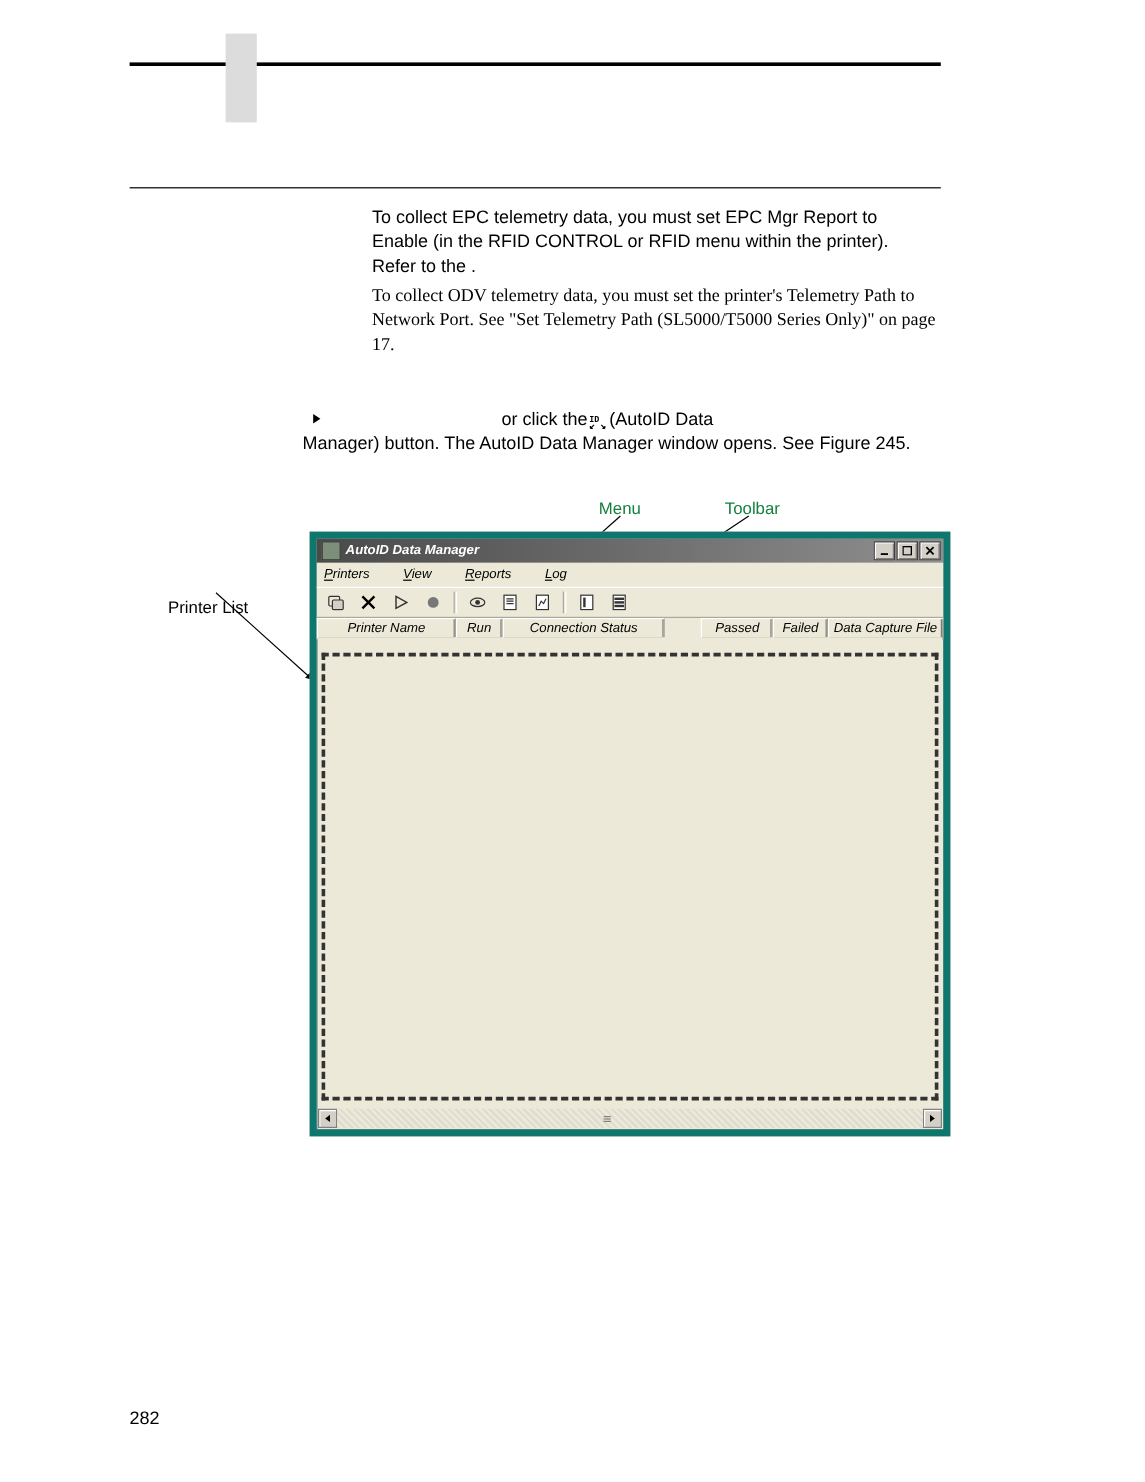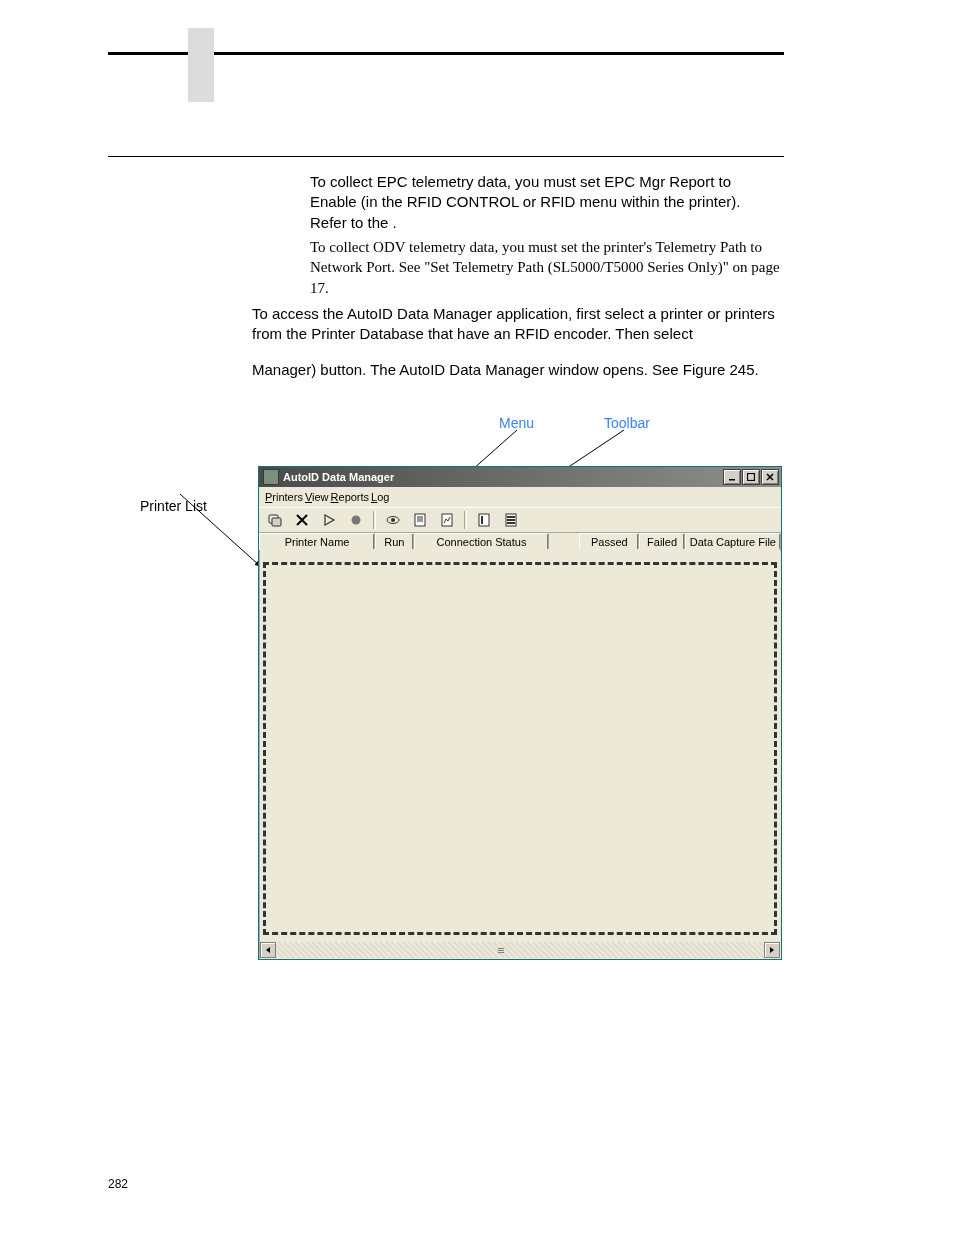--- a/index.html
+++ b/index.html
@@ -60,36 +60,37 @@
   #para2 { top: 237px; left: 310px; width: 470px; font-family: Liberation Serif, serif; }
   #para3 { top: 304px; width: 535px; }
   #para4 { top: 340px; left: 260px; width: 530px; display: flex; align-items: center; }
   #para4 .arrow { margin-right: 150px; }
   #para5 { top: 360px; width: 535px; }
 
   .callouts {
     position: absolute;
     top: 415px;
     font-size: 14px;
-    color: #3b82f6;
+    color: #15803d;
   }
   #callout-menu { left: 499px; }
   #callout-toolbar { left: 604px; }
   #callout-printerlist { left: 140px; top: 498px; position: absolute; font-size: 14px; }
 
   
   .window {
     position: absolute;
     left: 258px;
-    top: 466px;
+    top: 443px;
     width: 522px;
     height: 492px;
     background: var(--win-bg);
-    border: 1px solid #0f766e;
+    border: 6px solid #0f766e;
     box-shadow: 1px 1px 0 #aaa inset;
+    font-style: italic;
   }
   .titlebar {
     height: 20px;
     background: linear-gradient(to right, #4a4a4a, #8f8f8f);
     display: flex;
     align-items: center;
     padding: 0 2px 0 4px;
     color: #fff;
     font-weight: bold;
     font-size: 11px;
@@ -116,21 +117,21 @@
   .win-btn svg { width: 8px; height: 8px; }
 
   .menubar {
     height: 20px;
     background: var(--win-bg);
     display: flex;
     align-items: center;
     padding: 0 6px;
     font-size: 11px;
     font-family: Tahoma, Arial, sans-serif;
-    gap: 2px;
+    gap: 28px;
   }
   .menubar span u { text-decoration: underline; }
 
   .toolbar {
     height: 24px;
     background: var(--win-bg);
     display: flex;
     align-items: center;
     padding: 0 4px;
     gap: 3px;
@@ -223,21 +224,21 @@
     display: inline-block;
     width: 18px; height: 14px;
     position: relative;
     top: 2px;
   }
 
   .page-no {
     position: absolute;
     left: 108px;
     bottom: 44px;
-    font-size: 12px;
+    font-size: 15px;
   }
 
   
   svg.conn {
     position: absolute;
     overflow: visible;
     pointer-events: none;
   }
 </style>
 </head>
@@ -246,21 +247,36 @@
 
   <div class="hr-top"></div>
   <div class="block-rect"></div>
   <div class="hr-2"></div>
 
   <div id="para1" class="body-text">
     <span>To collect EPC telemetry data, you must set EPC Mgr Report to Enable (in the RFID CONTROL or RFID menu within the printer). Refer to the </span>
     <span>.</span>
   </div>
   <div id="para2" class="body-text">To collect ODV telemetry data, you must set the printer's Telemetry Path to Network Port. See "Set Telemetry Path (SL5000/T5000 Series Only)" on page 17.</div>
-  <div id="para3" class="body-text">To access the AutoID Data Manager application, first select a printer or printers from the Printer Database that have an RFID encoder. Then select</div>
+  <div id="para4" class="body-text">
+    <span class="arrow">
+      <svg width="8" height="10" viewBox="0 0 8 10">
+          <path d="M1 1 L7 5 L1 9 Z" fill="#000"></path>
+        </svg>
+    </span>
+    <span>or click the </span>
+    <span class="inline-icon">
+      <svg viewBox="0 0 18 14">
+        <text x="1" y="7" font-size="7" font-family="monospace" font-weight="bold" fill="#000">ID</text>
+        <path d="M2 12 L5 9 M2 12 L4 12 M2 12 L2 10" stroke="#000" stroke-width="1" fill="none"></path>
+        <path d="M14 12 L11 9 M14 12 L12 12 M14 12 L14 10" stroke="#000" stroke-width="1" fill="none"></path>
+      </svg>
+    </span>
+    <span> (AutoID Data</span>
+  </div>
   <div id="para5" class="body-text">Manager) button. The AutoID Data Manager window opens. See Figure 245.</div>
 
   <div class="callouts" id="callout-menu">Menu</div>
   <div class="callouts" id="callout-toolbar">Toolbar</div>
   <div id="callout-printerlist">Printer List</div>
 
   <svg class="conn" style="left:160px;top:490px;" width="120" height="100">
     <defs>
         <marker id="ah1" markerWidth="6" markerHeight="6" refX="5" refY="3" orient="auto">
           <path d="M0,0 L6,3 L0,6 Z" fill="#000"></path>

